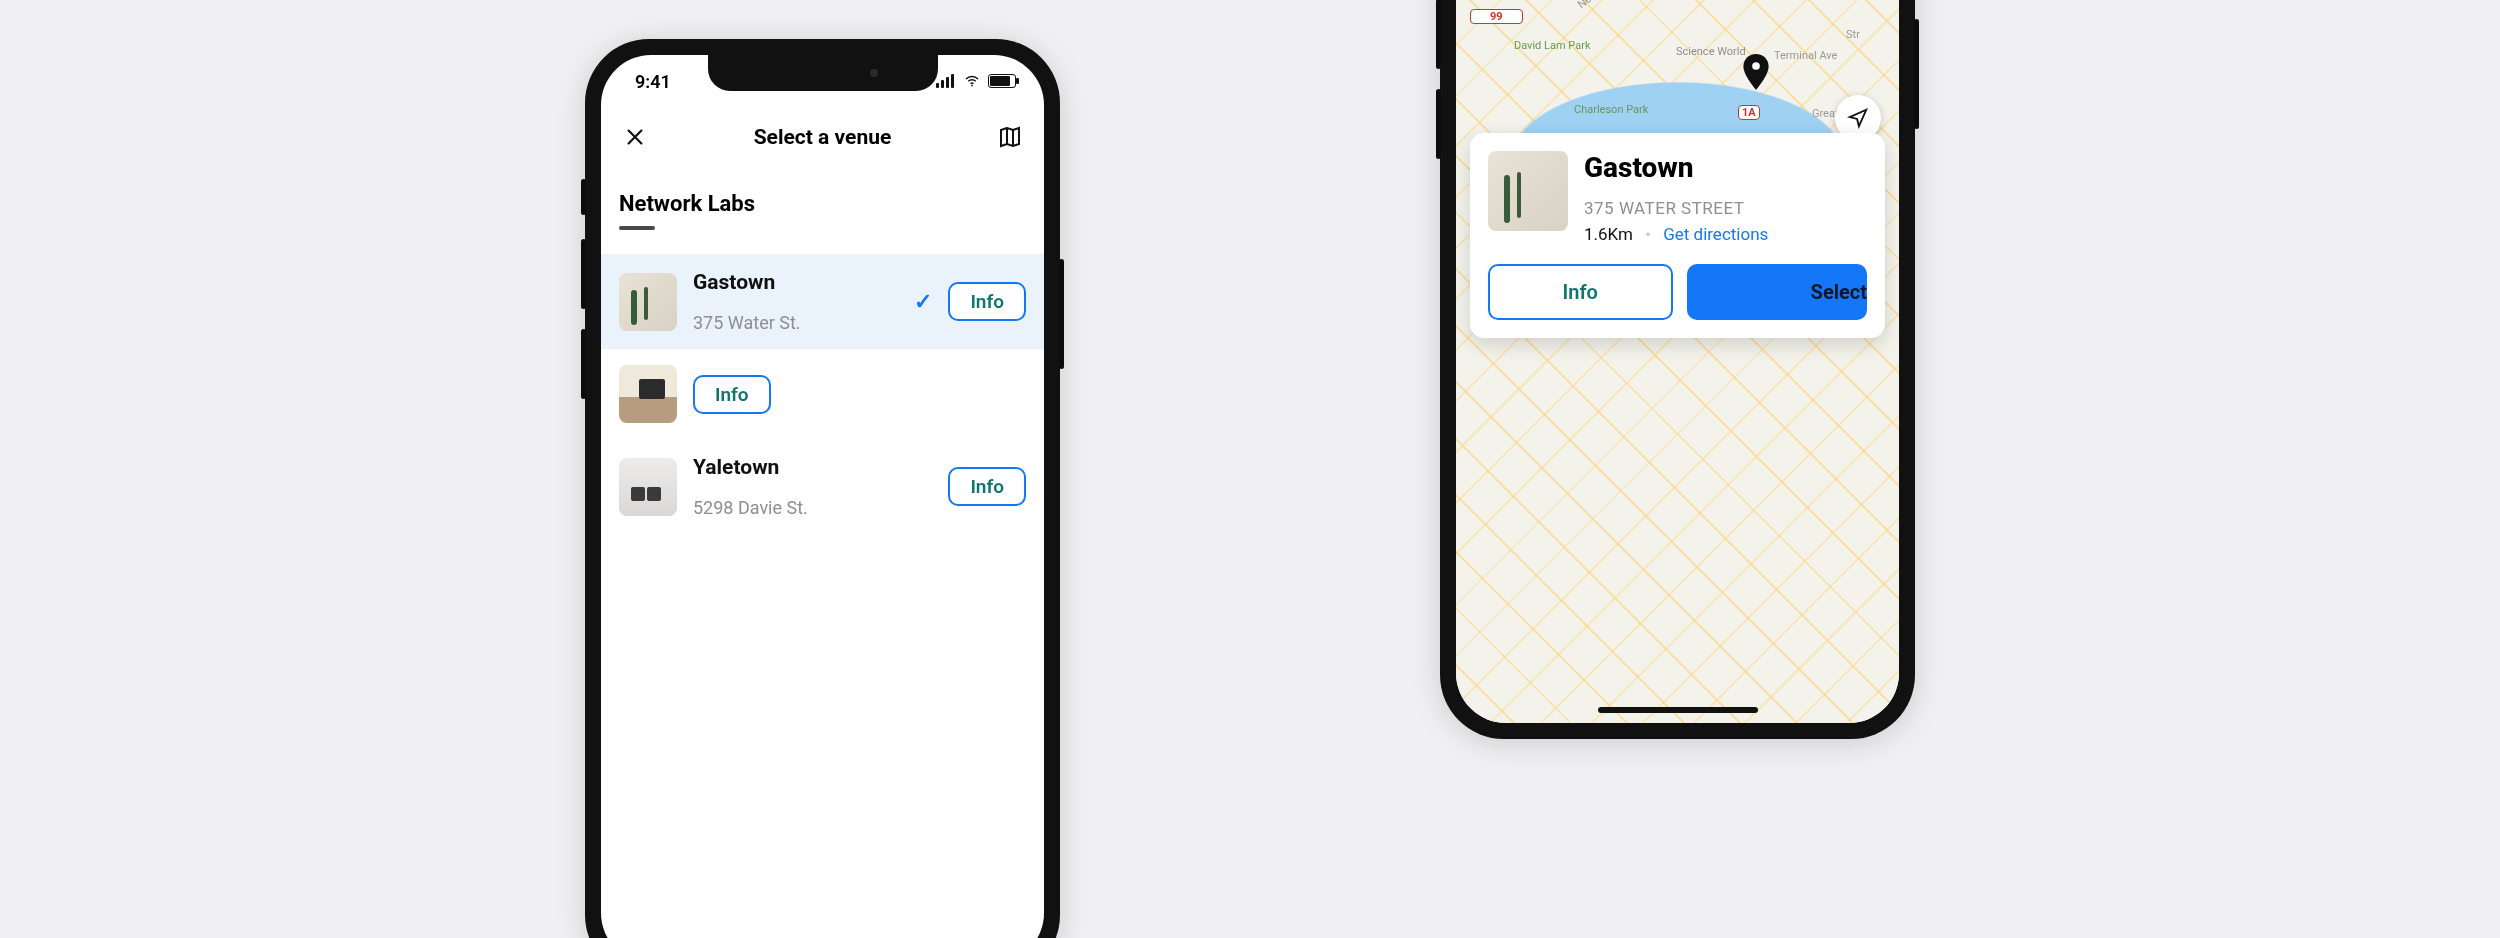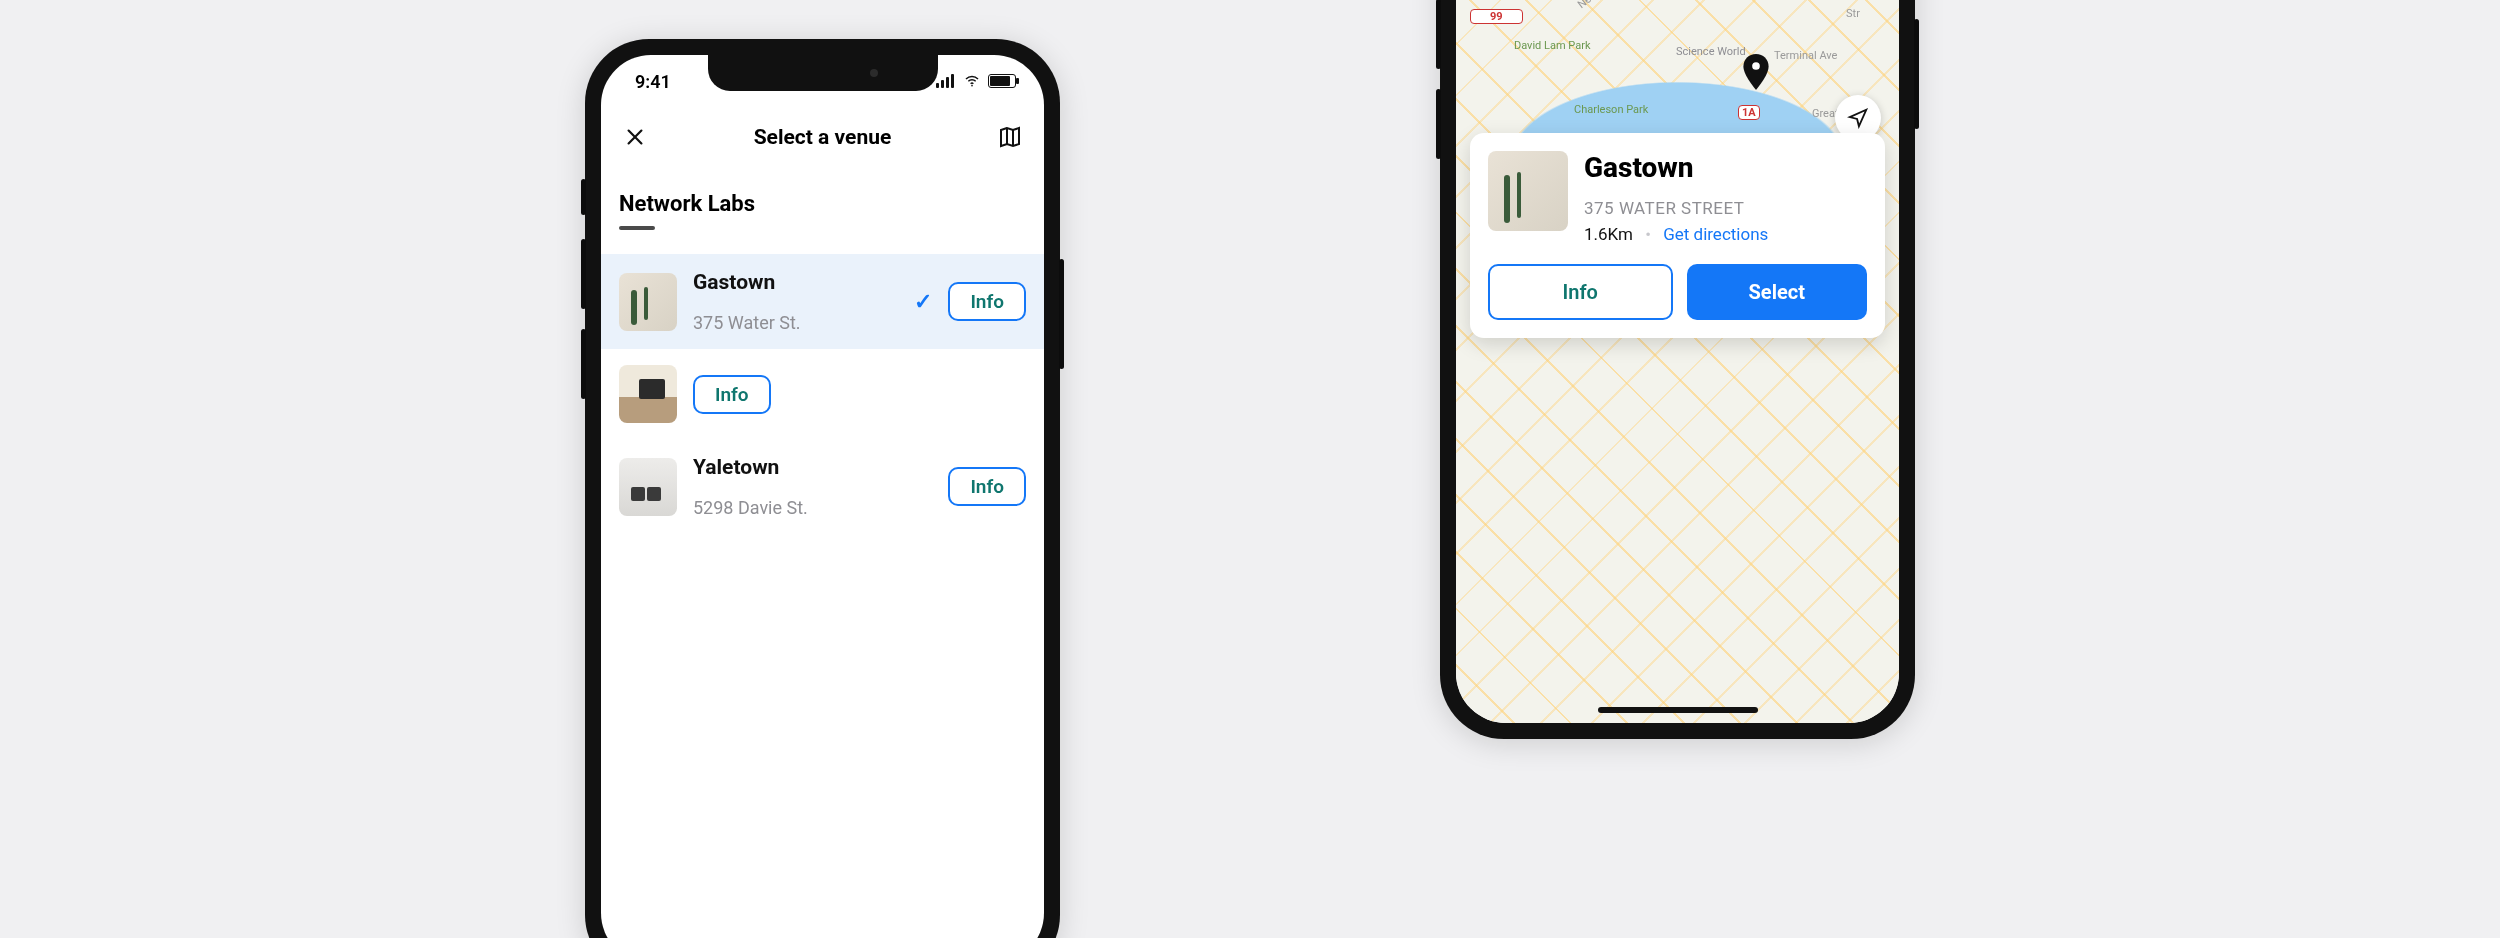--- a/index.html
+++ b/index.html
@@ -134,22 +134,22 @@
 .card-top { display:flex; gap:16px; }
 .card .thumb { width:80px; height:80px; flex:0 0 80px; }
 .card-title { font-size:28px; font-weight:800; }
 .card-addr { font-size:17px; color:#8e8e93; margin-top:14px; letter-spacing:.5px; }
 .card-meta { font-size:17px; margin-top:6px; color:#111; }
 .card-meta .dot { color:#c7c7cc; margin:0 8px; }
 .card-meta a { color:#1477f7; text-decoration:none; cursor:pointer; }
 .card-actions { display:flex; gap:14px; margin-top:20px; }
 .card-actions .info-btn { flex:1; font-size:20px; padding:14px 0; }
 .select-btn {
-  flex:1; background:#1477f7; color:#ffffff; border:none; border-radius:10px;
-  font-size:20px; font-weight:700; padding:14px 0; cursor:pointer;
+  flex:1; background:#1477f7; color:#0f172a; border:none; border-radius:10px;
+  font-size:20px; font-weight:700; padding:14px 0; cursor:pointer;text-align:right;
 }
 
 
 .thumb.desk { background: linear-gradient(180deg,#efe9dc 0%, #efe9dc 55%, #b79d7d 55%, #b79d7d 100%); }
 .thumb.desk::before { left:35%; top:24%; width:26px; height:20px; background:#2b2b2b; border-radius:2px; box-shadow:none; }
 .thumb.room { background: linear-gradient(180deg,#edecea 0%, #d9d8d5 100%); }
 .thumb.room::before { left:20%; top:50%; width:14px; height:14px; background:#3a3a3a; border-radius:2px; box-shadow: 16px 0 0 #3a3a3a; }
 </style>
 </head>
 <body>
@@ -231,21 +231,21 @@
 
   <div class="btn-side btn-left2"></div>
   <div class="btn-side btn-left3"></div>
   <div class="btn-side btn-right"></div>
   <div class="phone-inner">
 
     <div class="map">
 
       <span class="map-label" style="left:118px; top:170px; transform:rotate(-38deg);">Nelson St</span>
 
-      <span class="map-label" style="left:390px; top:192px;">Str</span>
+      <span class="map-label" style="left:390px; top:213px;">Str</span>
 
       <span class="map-label" style="left:14px; top:194px; background:#fff; border:1px solid #c33; color:#c33; padding:0 19px; border-radius:4px; font-weight:700;">99</span>
       <span class="map-label" style="left:58px; top:224px; color:#6b9850;">David Lam Park</span>
       <span class="map-label" style="left:220px; top:230px; color:#8e8e93;">Science World</span>
       <span class="map-label" style="left:318px; top:234px;">Terminal Ave</span>
       <span class="map-label" style="left:118px; top:288px; color:#6b9850;">Charleson Park</span>
       <span class="map-label" style="left:282px; top:290px; background:#fff; border:1px solid #c33; color:#c33; padding:0 3px; border-radius:4px; font-weight:700;">1A</span>
       <span class="map-label" style="left:356px; top:292px;">Great North</span>
       <span class="map-label" style="left:80px; top:490px; color:#6b9850;">Douglas Park</span>
 

